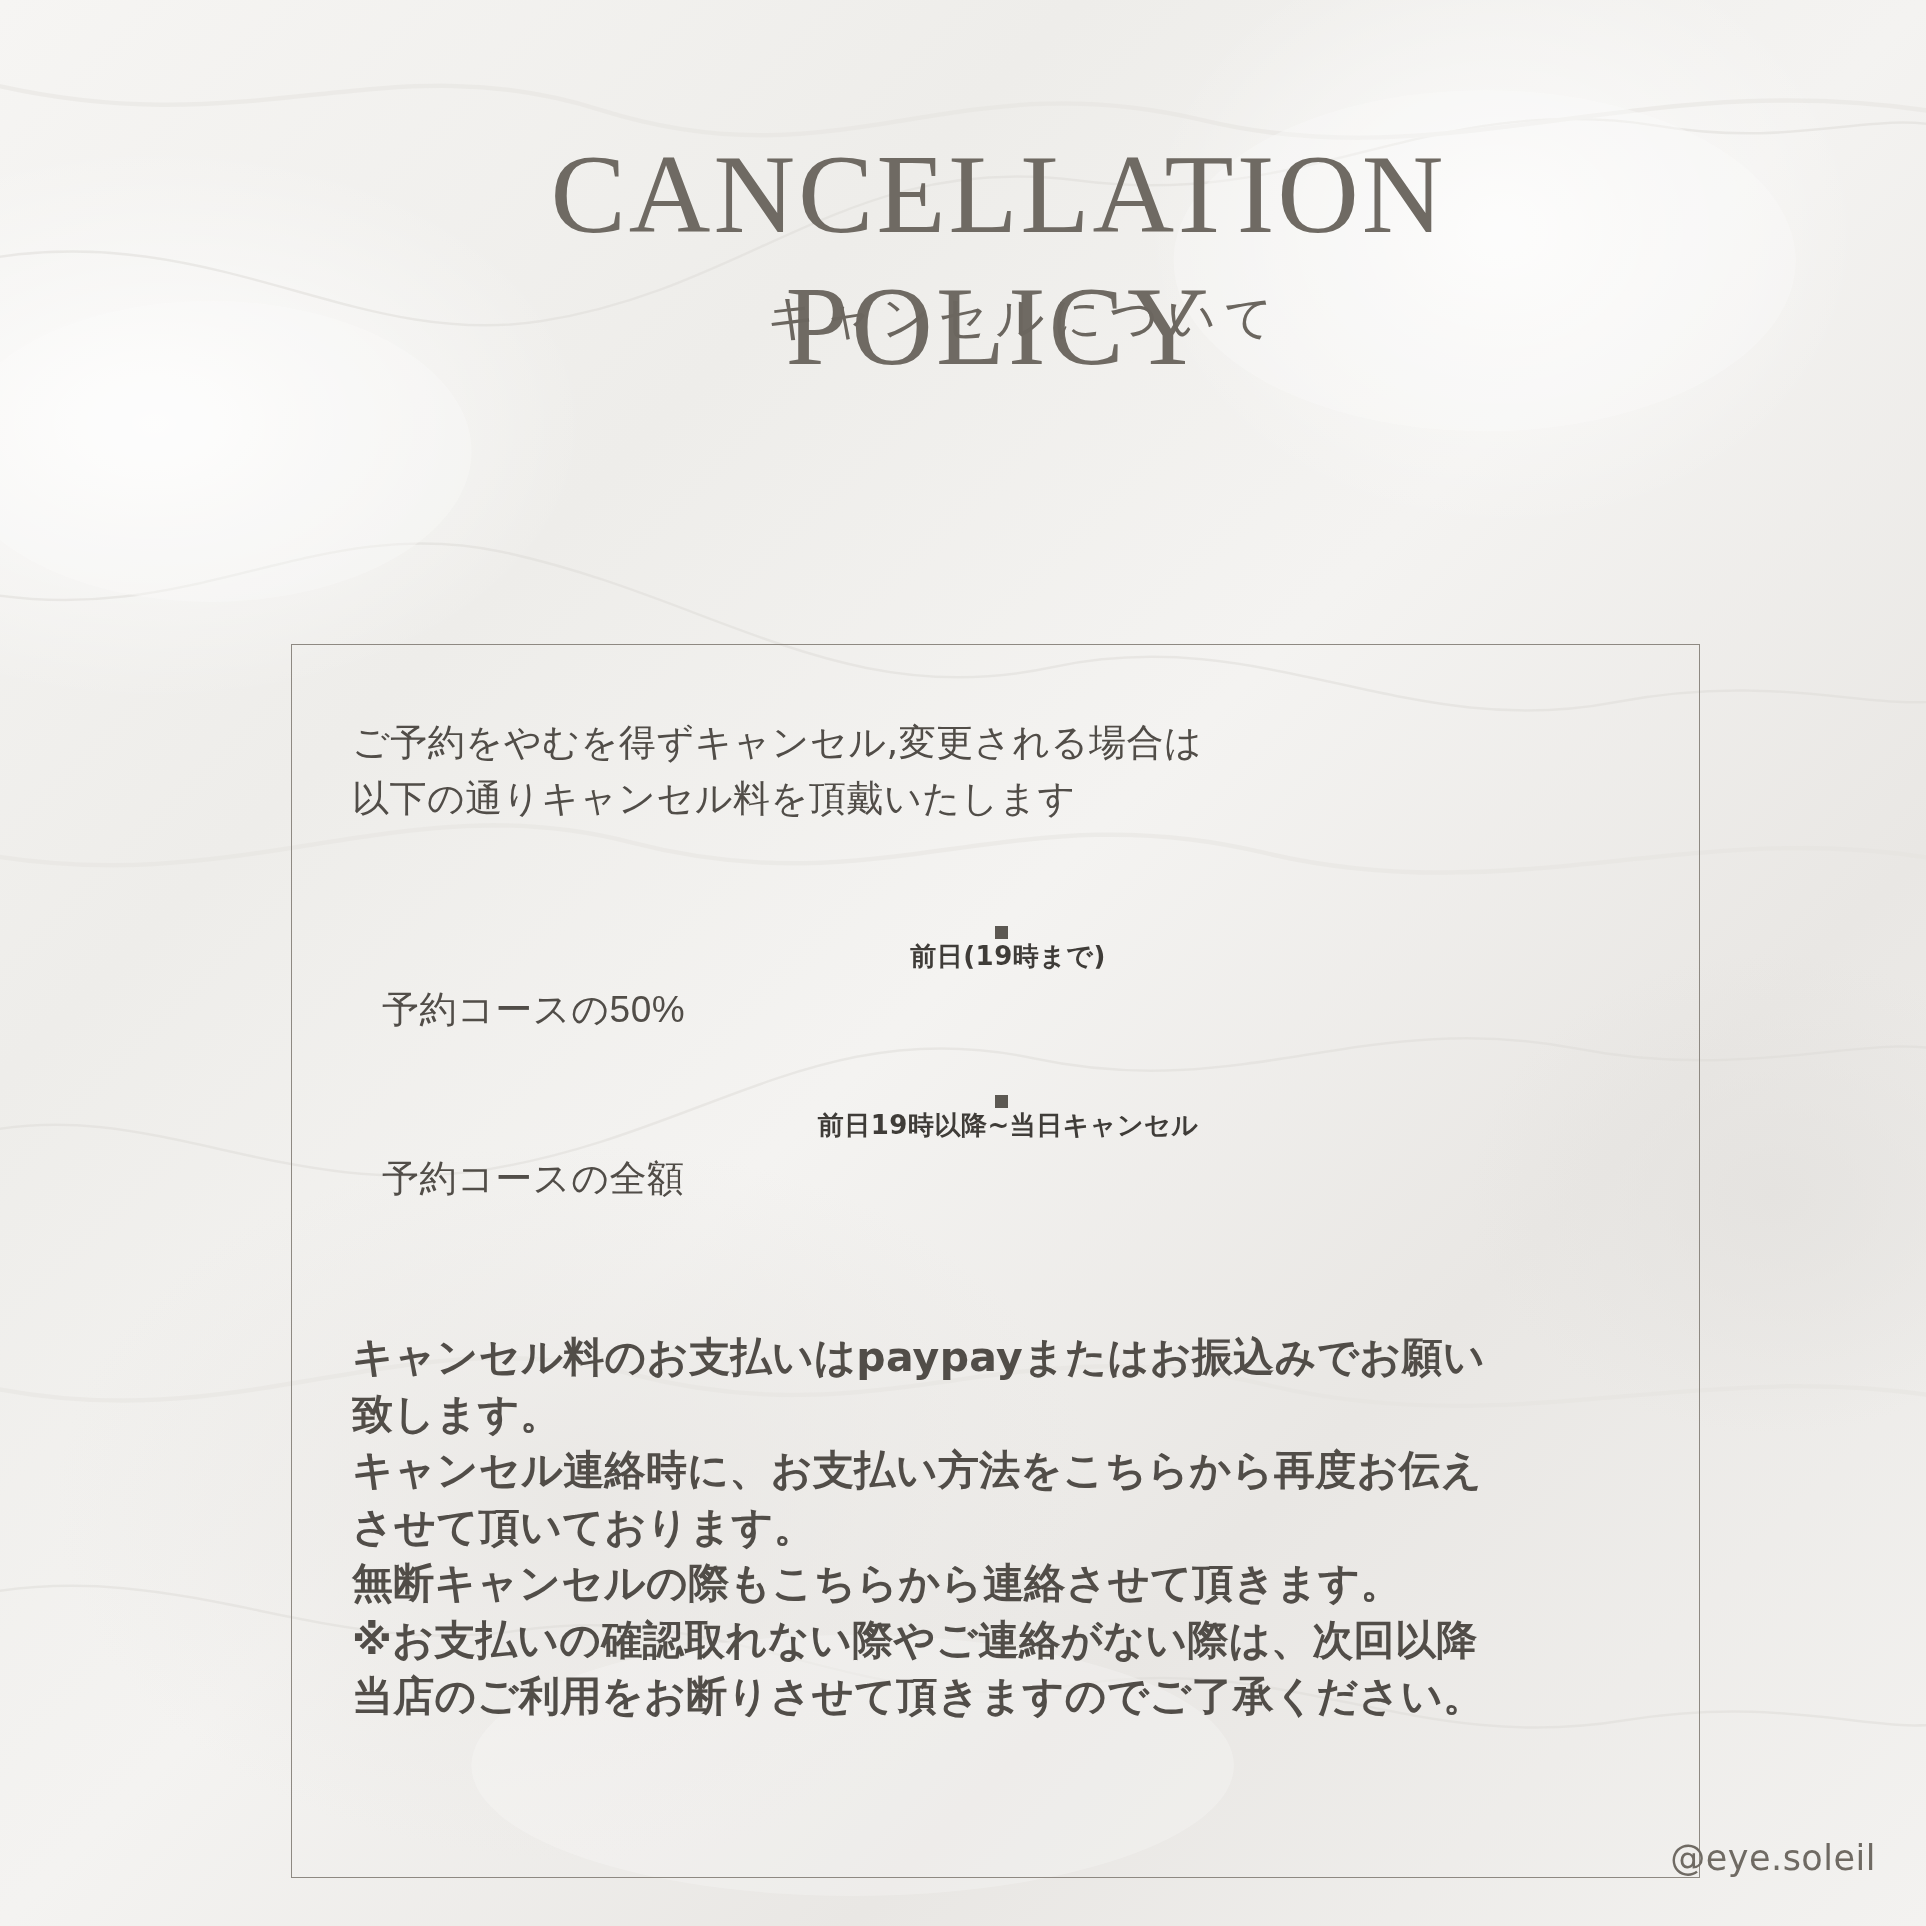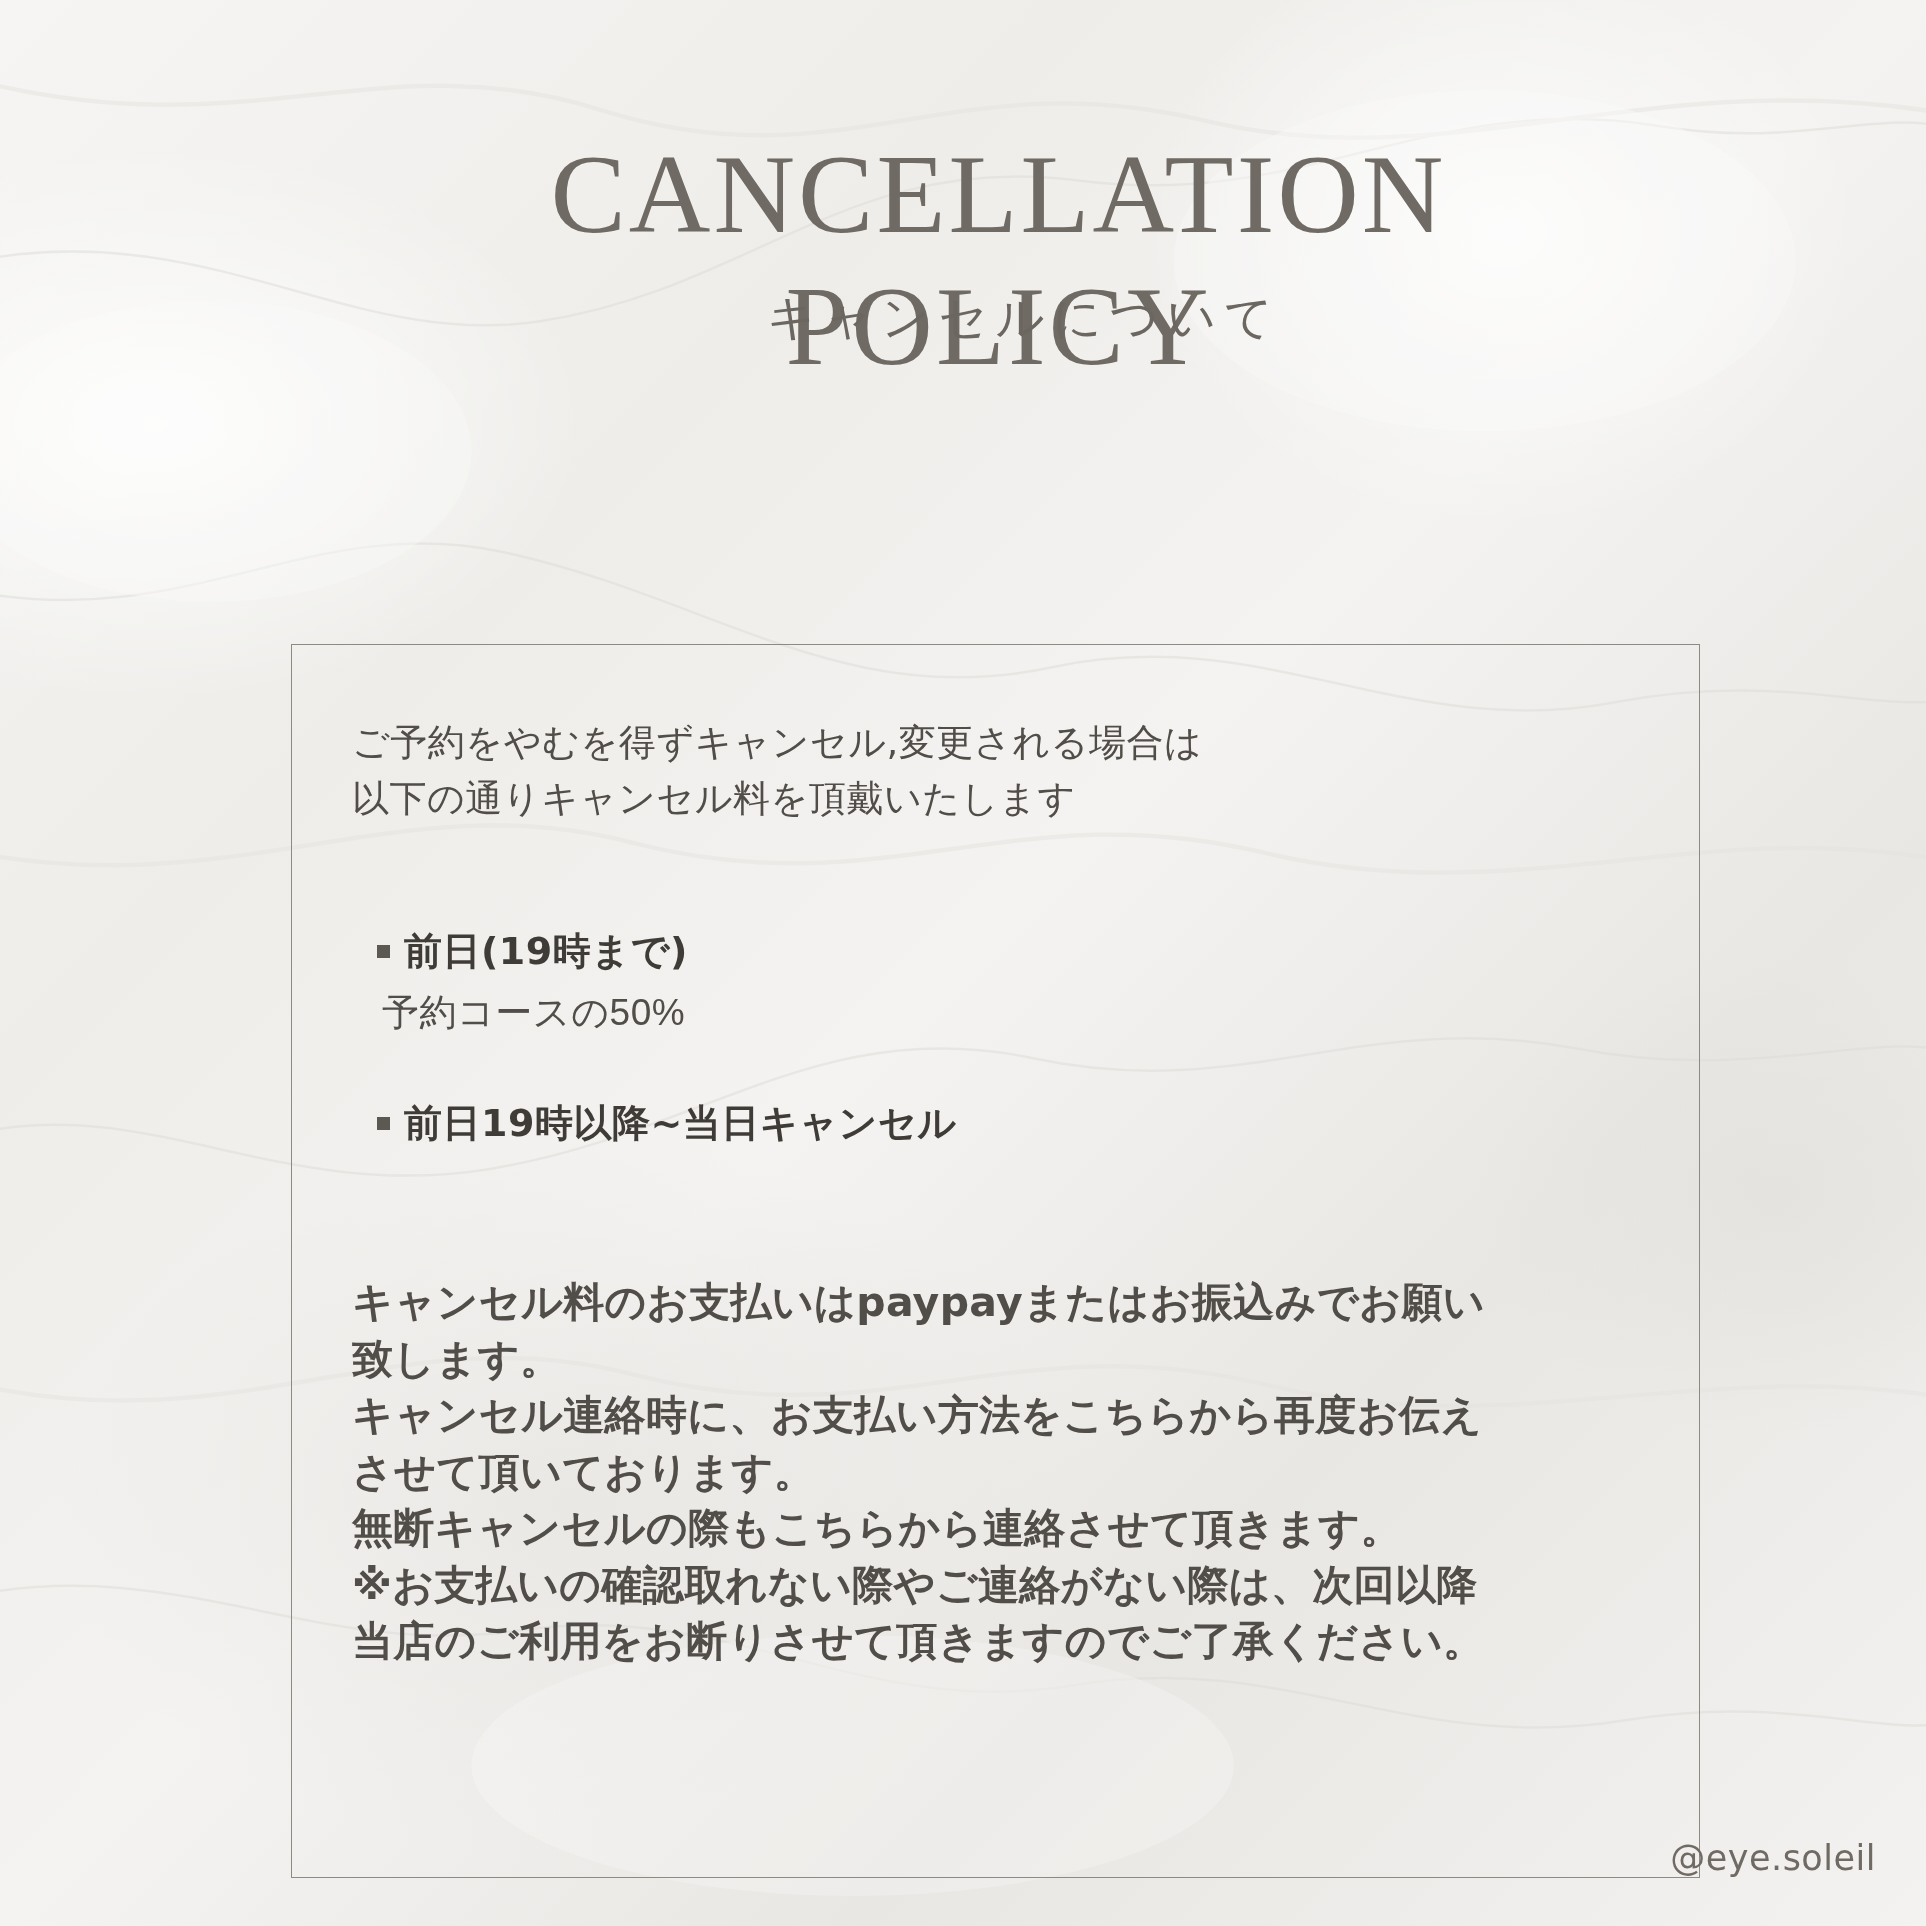--- a/index.html
+++ b/index.html
@@ -97,24 +97,25 @@
     list-style: none;
   }
   .item { margin-bottom: 60px; }
   .item:last-child { margin-bottom: 0; }
 
   .item-head {
     display: flex;
     align-items: center;
     font-family: "DejaVu Sans", sans-serif;
     font-weight: bold;
-    font-size: 38px;
+    font-size: 26px;
     color: #3f3c38;
     letter-spacing: 0.5px;
     margin-left: 25px;
+    flex-direction: column;
   }
   .bullet {
     width: 13px;
     height: 13px;
     background: #5c5852;
     display: inline-block;
     margin-right: 14px;
     flex: 0 0 auto;
   }
   .item-sub {
@@ -189,20 +190,21 @@
             <span class="bullet"></span>
             <span>前日(19時まで)</span>
           </div>
           <div class="item-sub">予約コースの50%</div>
         </li>
         <li class="item">
           <div class="item-head">
             <span class="bullet"></span>
             <span>前日19時以降~当日キャンセル</span>
           </div>
+          <div class="item-sub">予約コースの全額</div>
         </li>
       </ul>
 
       <p class="notes">キャンセル料のお支払いはpaypayまたはお振込みでお願い
 致します。
 キャンセル連絡時に、お支払い方法をこちらから再度お伝え
 させて頂いております。
 無断キャンセルの際もこちらから連絡させて頂きます。
 ※お支払いの確認取れない際やご連絡がない際は、次回以降
 当店のご利用をお断りさせて頂きますのでご了承ください。</p>

